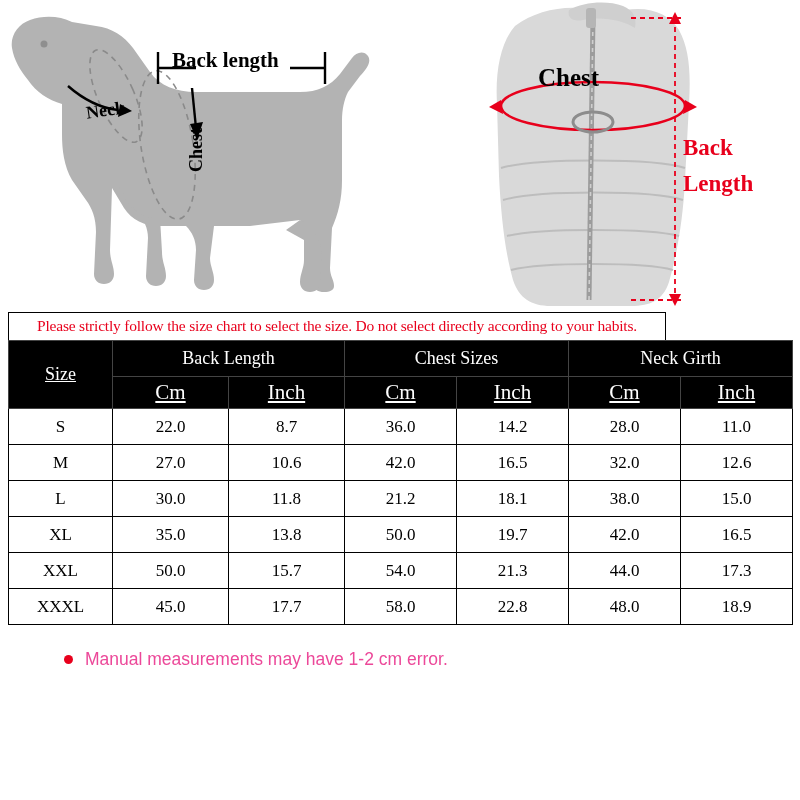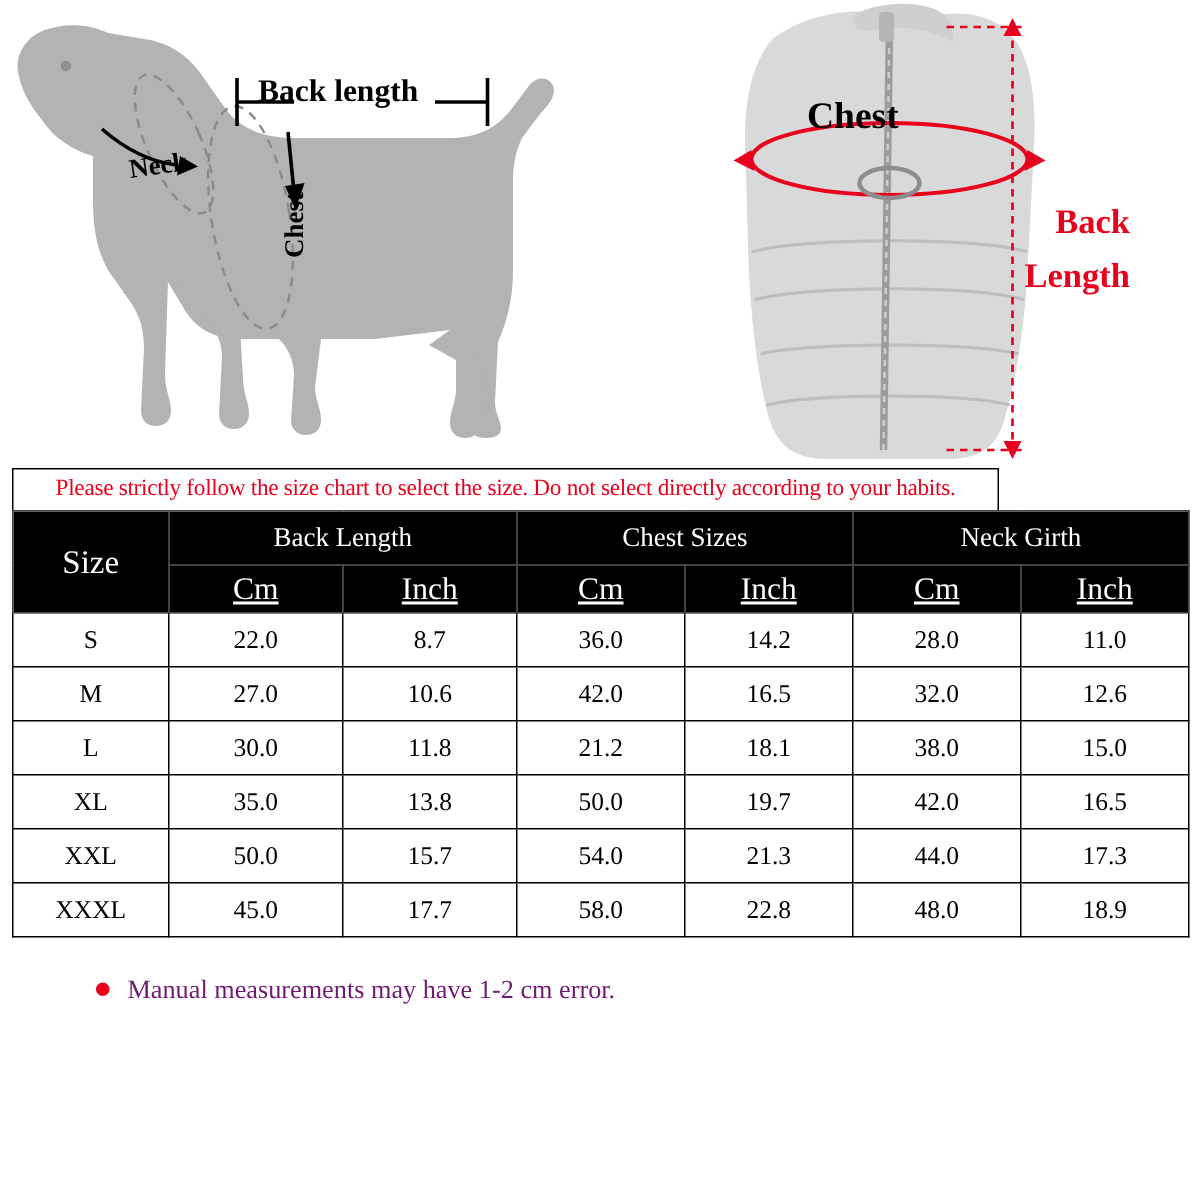--- a/index.html
+++ b/index.html
@@ -64,21 +64,21 @@
   .lbl-chest-vest {
     left: 83px; top: 64px;
     font-size: 25px;
     color: #000;
   }
   .lbl-back-vest {
     left: 228px; top: 130px;
     font-size: 23px;
     color: #e8001c;
     line-height: 1.55;
-    text-align: right;
+    text-align: left;
   }
 
   
   .notice {
     position: relative;
     margin: 0 8px;
     border: 1px solid #000;
     border-bottom: none;
     text-align: center;
     color: #e8001c;
@@ -101,34 +101,34 @@
     text-align: center;
     font-weight: normal;
   }
   thead.hdr th {
     background: #000;
     color: #fff;
     border-color: #444;
   }
   .h-group { font-size: 18px; height: 33px; }
   .h-unit  { font-size: 21px; height: 29px; text-decoration: underline; }
-  .h-size  { font-size: 22px; }
+  .h-size  { font-size: 18px; text-decoration: underline; }
   tbody td {
     font-size: 17px;
     height: 33px;
     color: #000;
     background: #fff;
   }
   tbody td.size-cell { font-size: 17px; }
 
   
   .notes {
     margin: 24px 0 0 64px;
-    color: #701a75;
-    font-family: Liberation Serif, serif;
+    color: #ec4899;
+    font-family: Liberation Sans, sans-serif;
   }
   .note {
     display: flex;
     align-items: center;
     margin-bottom: 13px;
     font-size: 17.5px;
   }
   .bullet {
     width: 9px; height: 9px;
     background: #e8001c;

